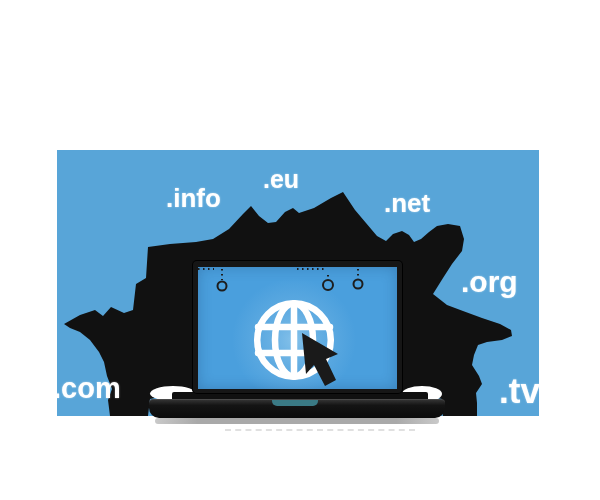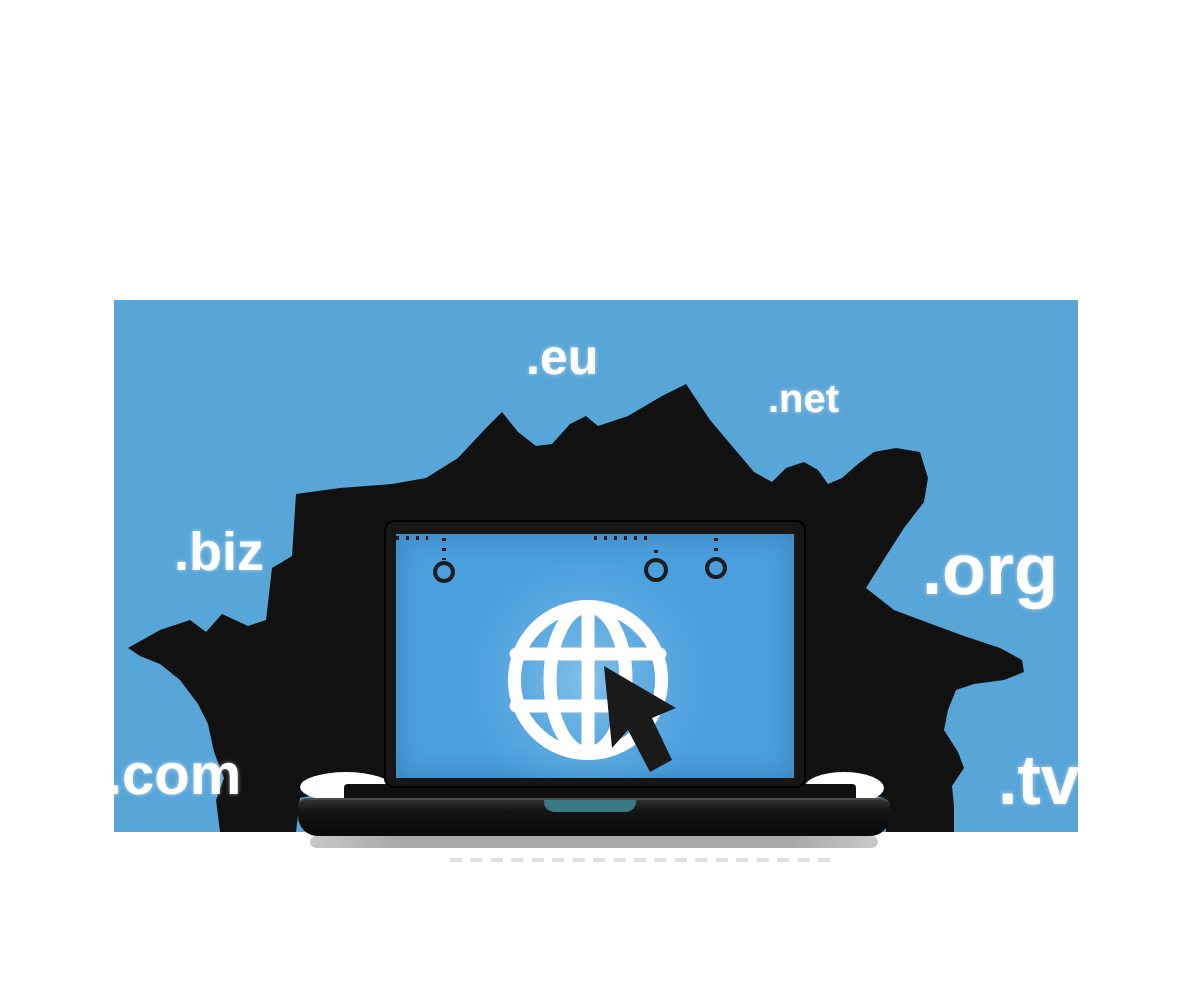--- a/index.html
+++ b/index.html
@@ -59,23 +59,23 @@
     border-top:2px dashed #d9d9d9;opacity:.8;
   }
   
   .domain-label{
     color:var(--label-white);font-weight:bold;line-height:1;
     text-shadow:0 0 2px rgba(255,255,255,.55);
     letter-spacing:0;white-space:nowrap;
   }
   #lab-eu  {left:263px;top:124px;font-size:25px;}
   #lab-info{left:166px;top:142px;font-size:26px;}
-  #lab-net {left:384px;top:147px;font-size:20px;}
+  #lab-net {left:384px;top:147px;font-size:26px;}
   #lab-biz {left:87px; top:220px;font-size:27px;}
-  #lab-org {left:461px;top:224px;font-size:36px;}
+  #lab-org {left:461px;top:224px;font-size:30px;}
   #lab-com {left:53px; top:331px;font-size:29px;}
   #lab-tv  {left:499px;top:330px;font-size:35px;}
 </style>
 </head>
 <body>
 
 <div id="stage">
 
   <div id="panel" class="abs"></div>
 
@@ -135,19 +135,19 @@
     </div>
   </div>
 
   <div id="base" class="abs">
     <div id="notch"></div>
   </div>
   <div id="base-shadow" class="abs"></div>
   <div id="floor-dashes" class="abs"></div>
 
   <span id="lab-eu" class="abs domain-label">.eu</span>
+  <span id="lab-info" class="abs domain-label">.info</span>
   <span id="lab-net" class="abs domain-label">.net</span>
-  <span id="lab-biz" class="abs domain-label">.biz</span>
   <span id="lab-org" class="abs domain-label">.org</span>
   <span id="lab-com" class="abs domain-label">.com</span>
   <span id="lab-tv" class="abs domain-label">.tv</span>
 
 </div>
 
 </body></html>

